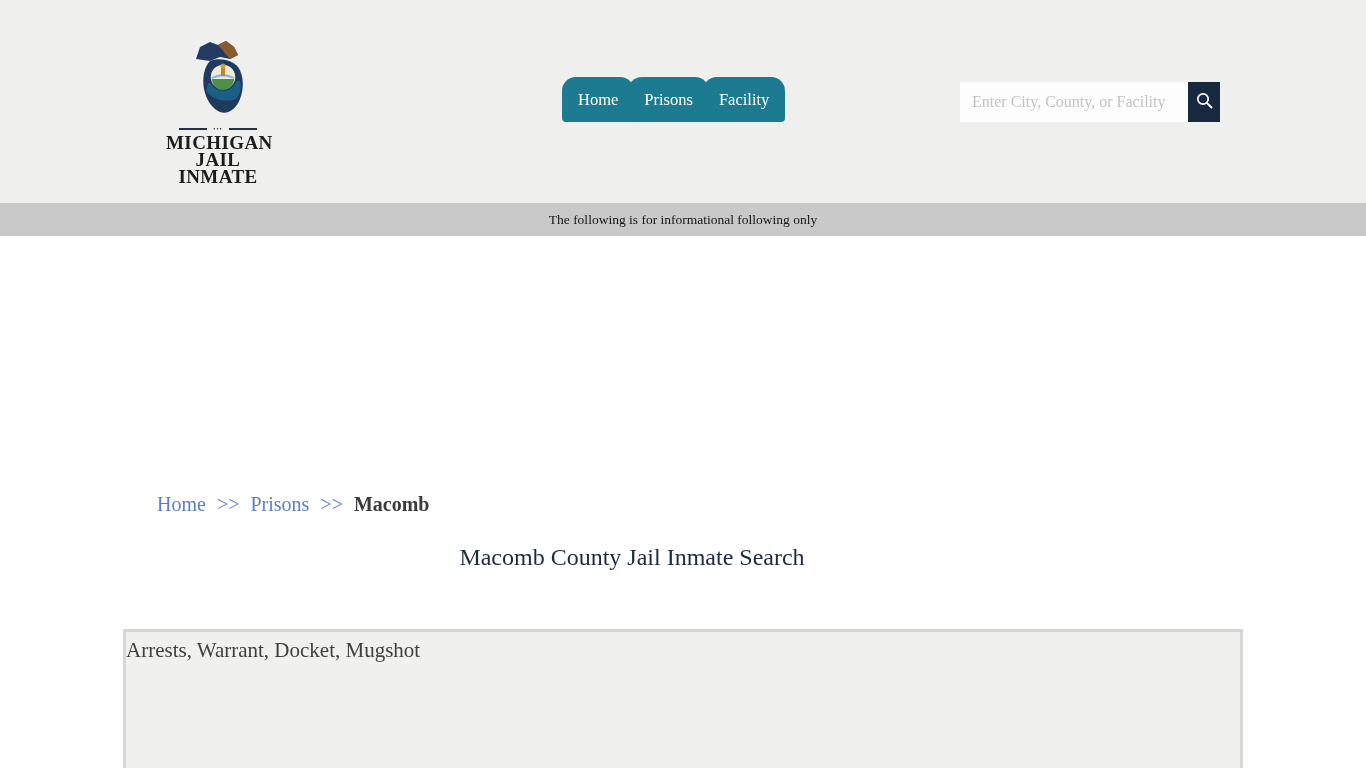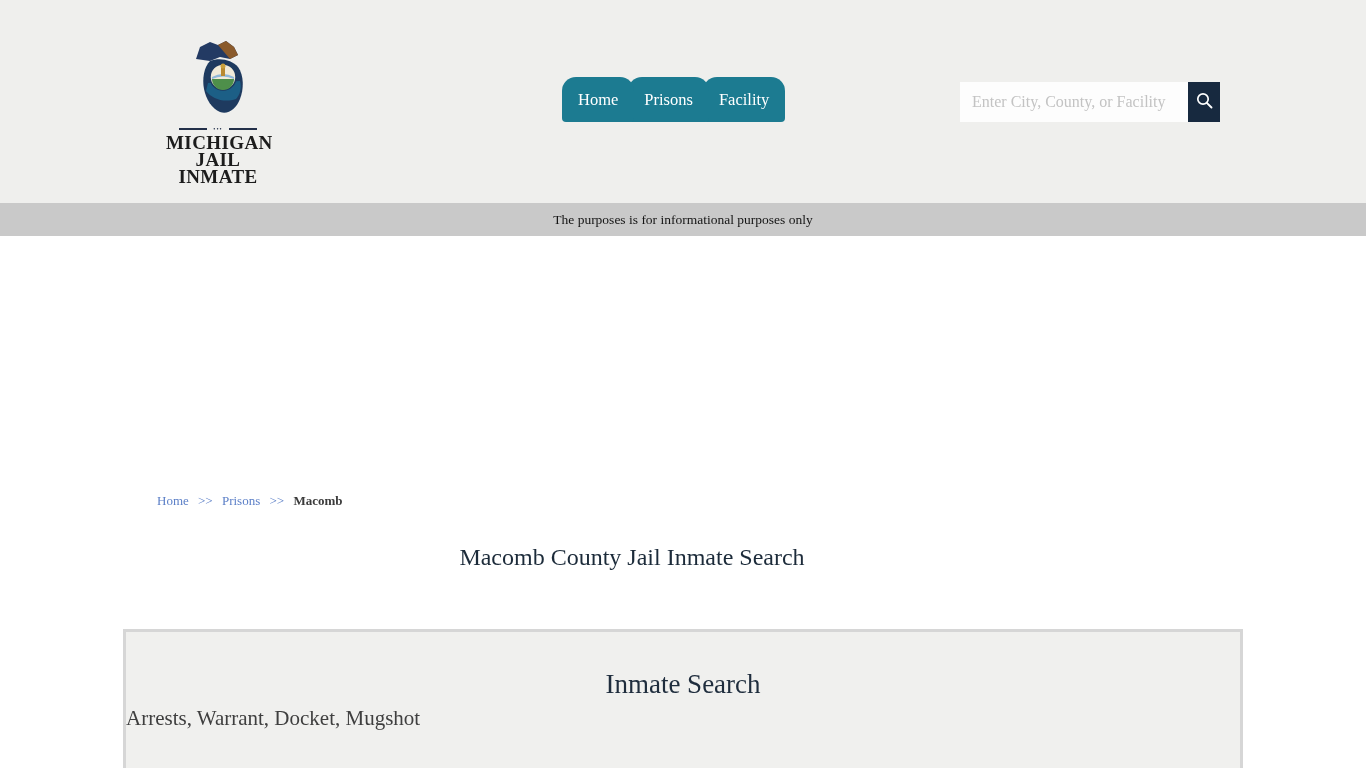--- a/index.html
+++ b/index.html
@@ -120,21 +120,21 @@
     display: flex; align-items: center; justify-content: center;
     font-size: 13.5px;
     color: #141414;
   }
 
   
   .content { position: relative; width: 1366px; background: #fff; }
   .breadcrumb {
     position: absolute;
     left: 157px; top: 257px;
-    font-size: 13px;
+    font-size: 20px;
     color: #444;
   }
   .breadcrumb a { color: #5b7fc7; text-decoration: none; cursor: pointer; }
   .breadcrumb .sep { color: #5b7fc7; margin: 0 6px; }
   .breadcrumb .cur { color: #3b3b3b; font-weight: bold; }
 
   .page-title {
     position: absolute;
     left: 0; top: 308px;
     width: 1264px;
@@ -211,34 +211,33 @@
         <svg width="17" height="17" viewBox="0 0 17 17">
           <circle cx="7" cy="7" r="5.2" fill="none" stroke="#ffffff" stroke-width="1.7"></circle>
           <line x1="10.8" y1="10.8" x2="15.5" y2="15.5" stroke="#ffffff" stroke-width="1.9" stroke-linecap="round"></line>
         </svg>
       </span>
     </button>
   </div>
 </div>
 
 <div class="notice">
-  <span>The purposes is for informational purposes only</span>
+  <span>The following is for informational following only</span>
 </div>
 
 <div class="content">
 
   <div class="breadcrumb">
     <a>Home</a>
     <span class="sep">&gt;&gt;</span>
     <a>Prisons</a>
     <span class="sep">&gt;&gt;</span>
     <span class="cur">Macomb</span>
   </div>
 
   <h1 class="page-title">Macomb County Jail Inmate Search</h1>
 
   <div class="panel">
-    <h2 class="panel-title">Inmate Search</h2>
     <div class="panel-sub">Arrests, Warrant, Docket, Mugshot</div>
 
   </div>
 
 </div>
 
 </body></html>

